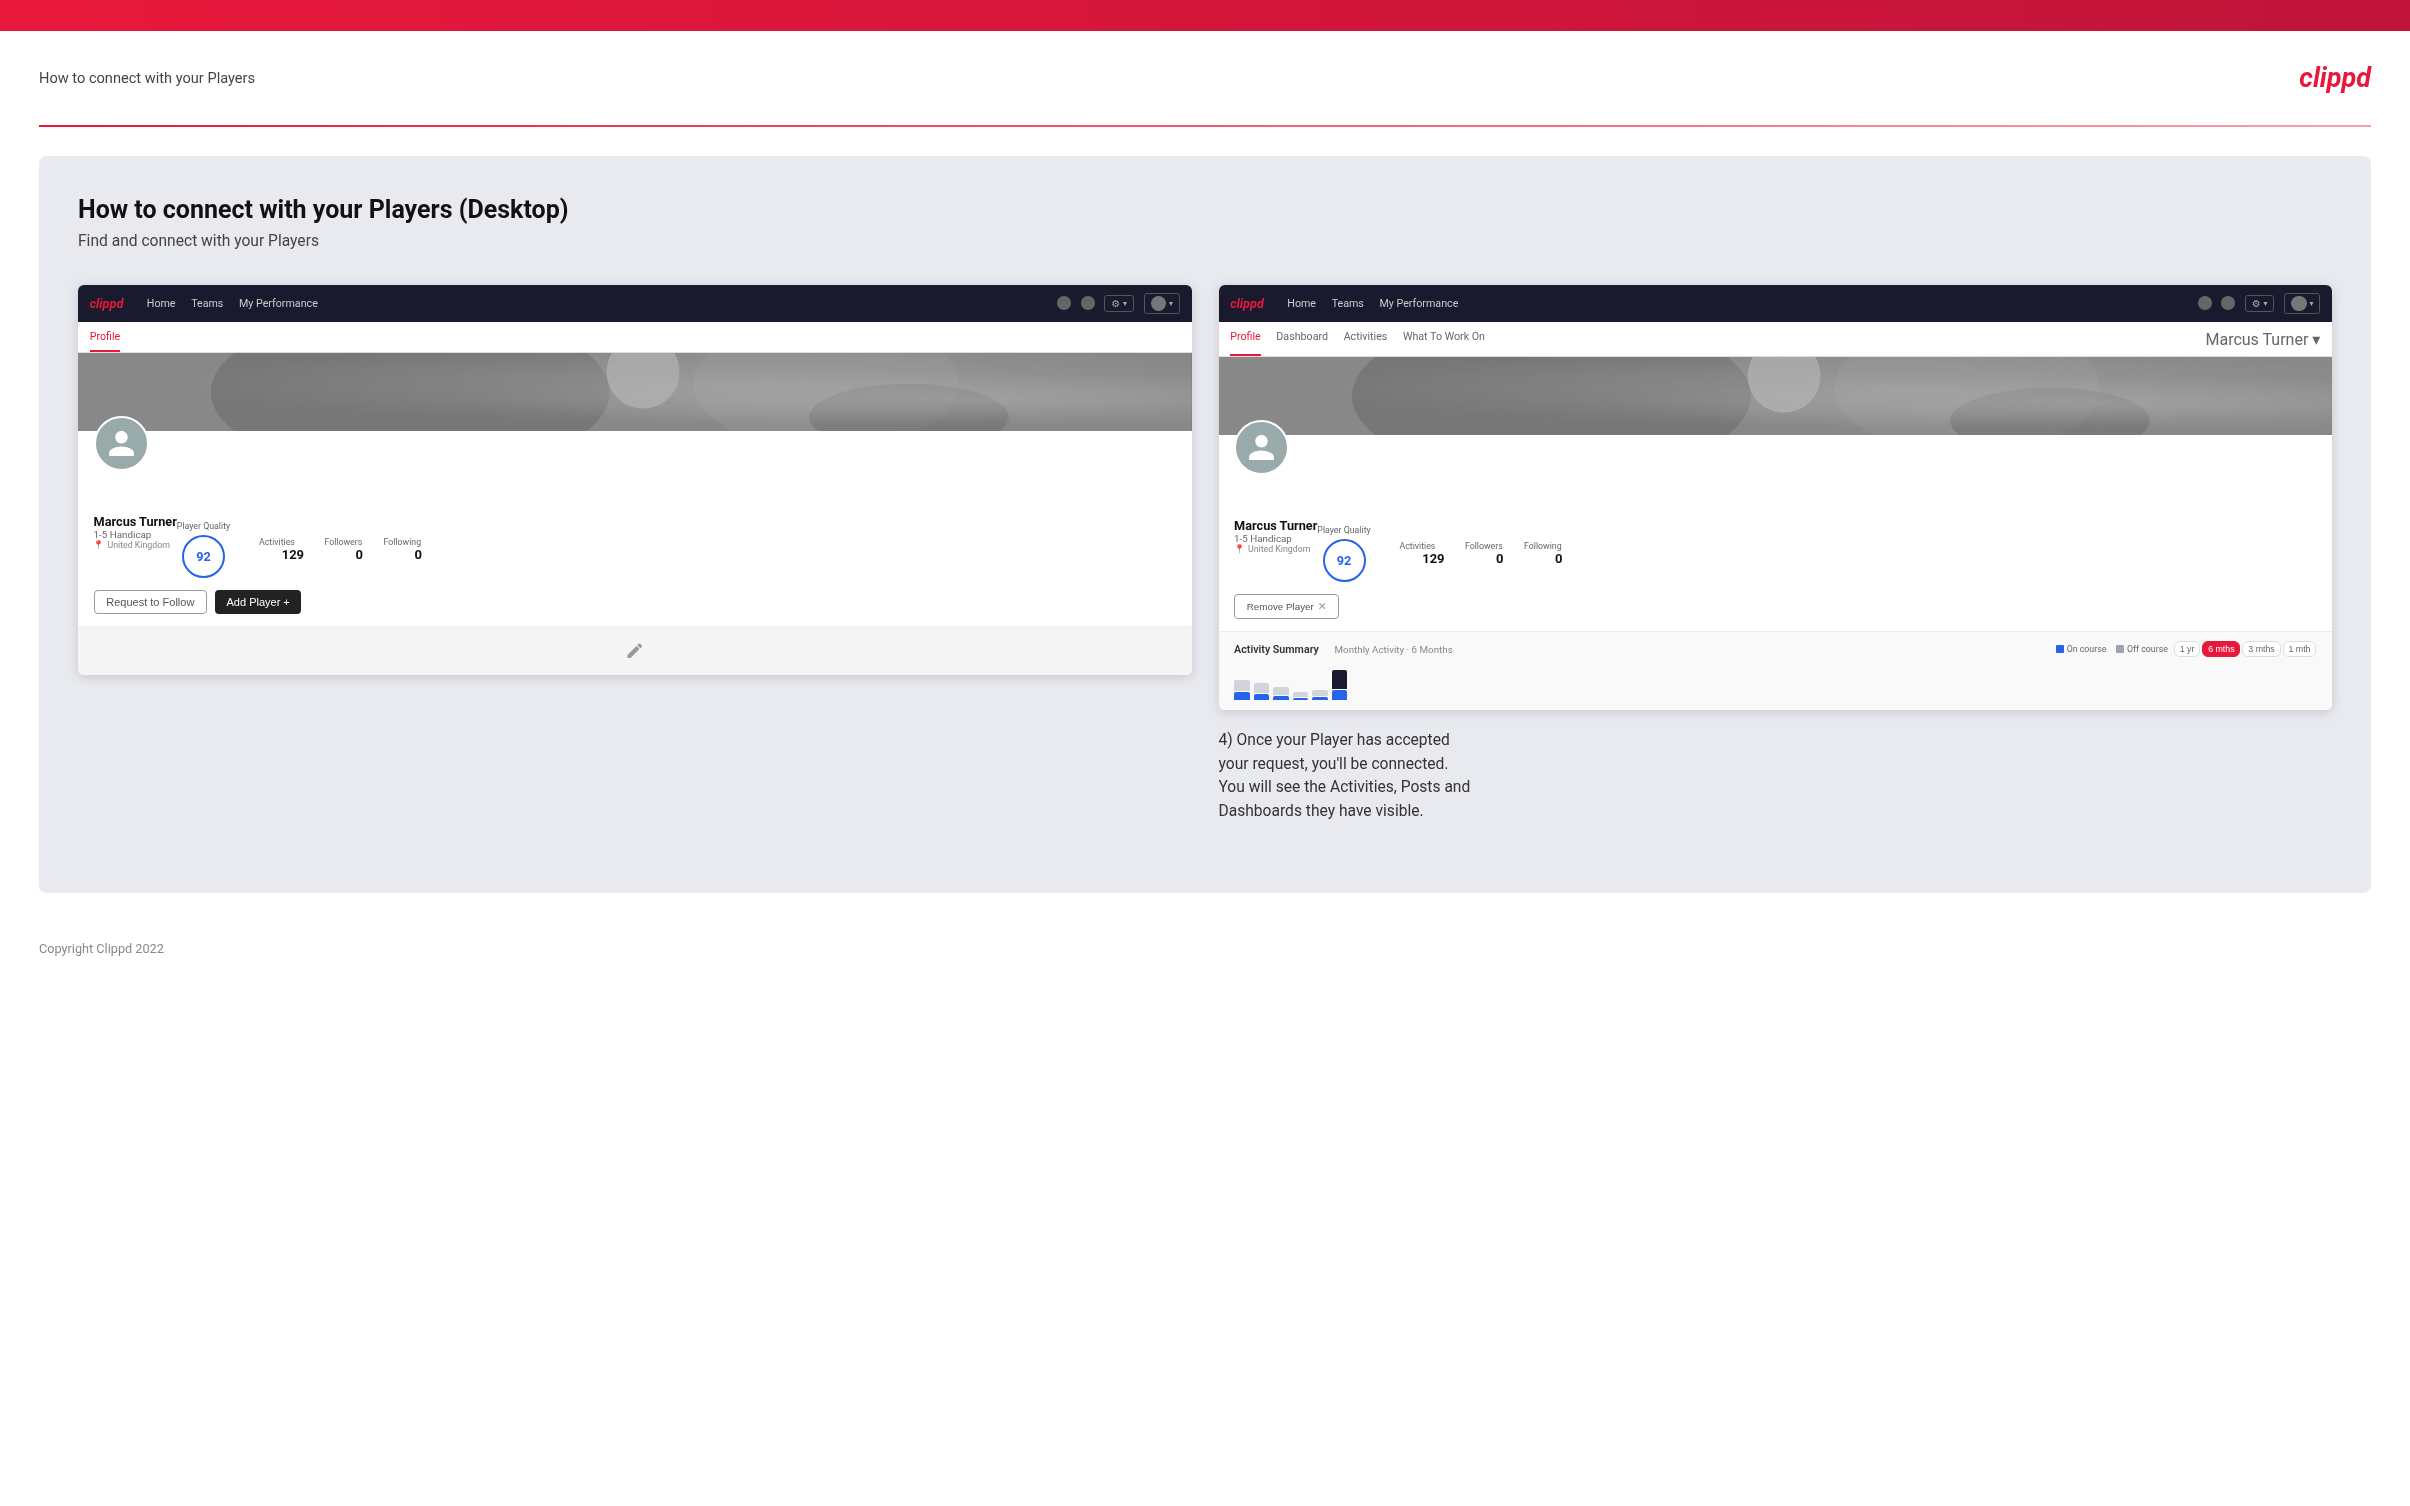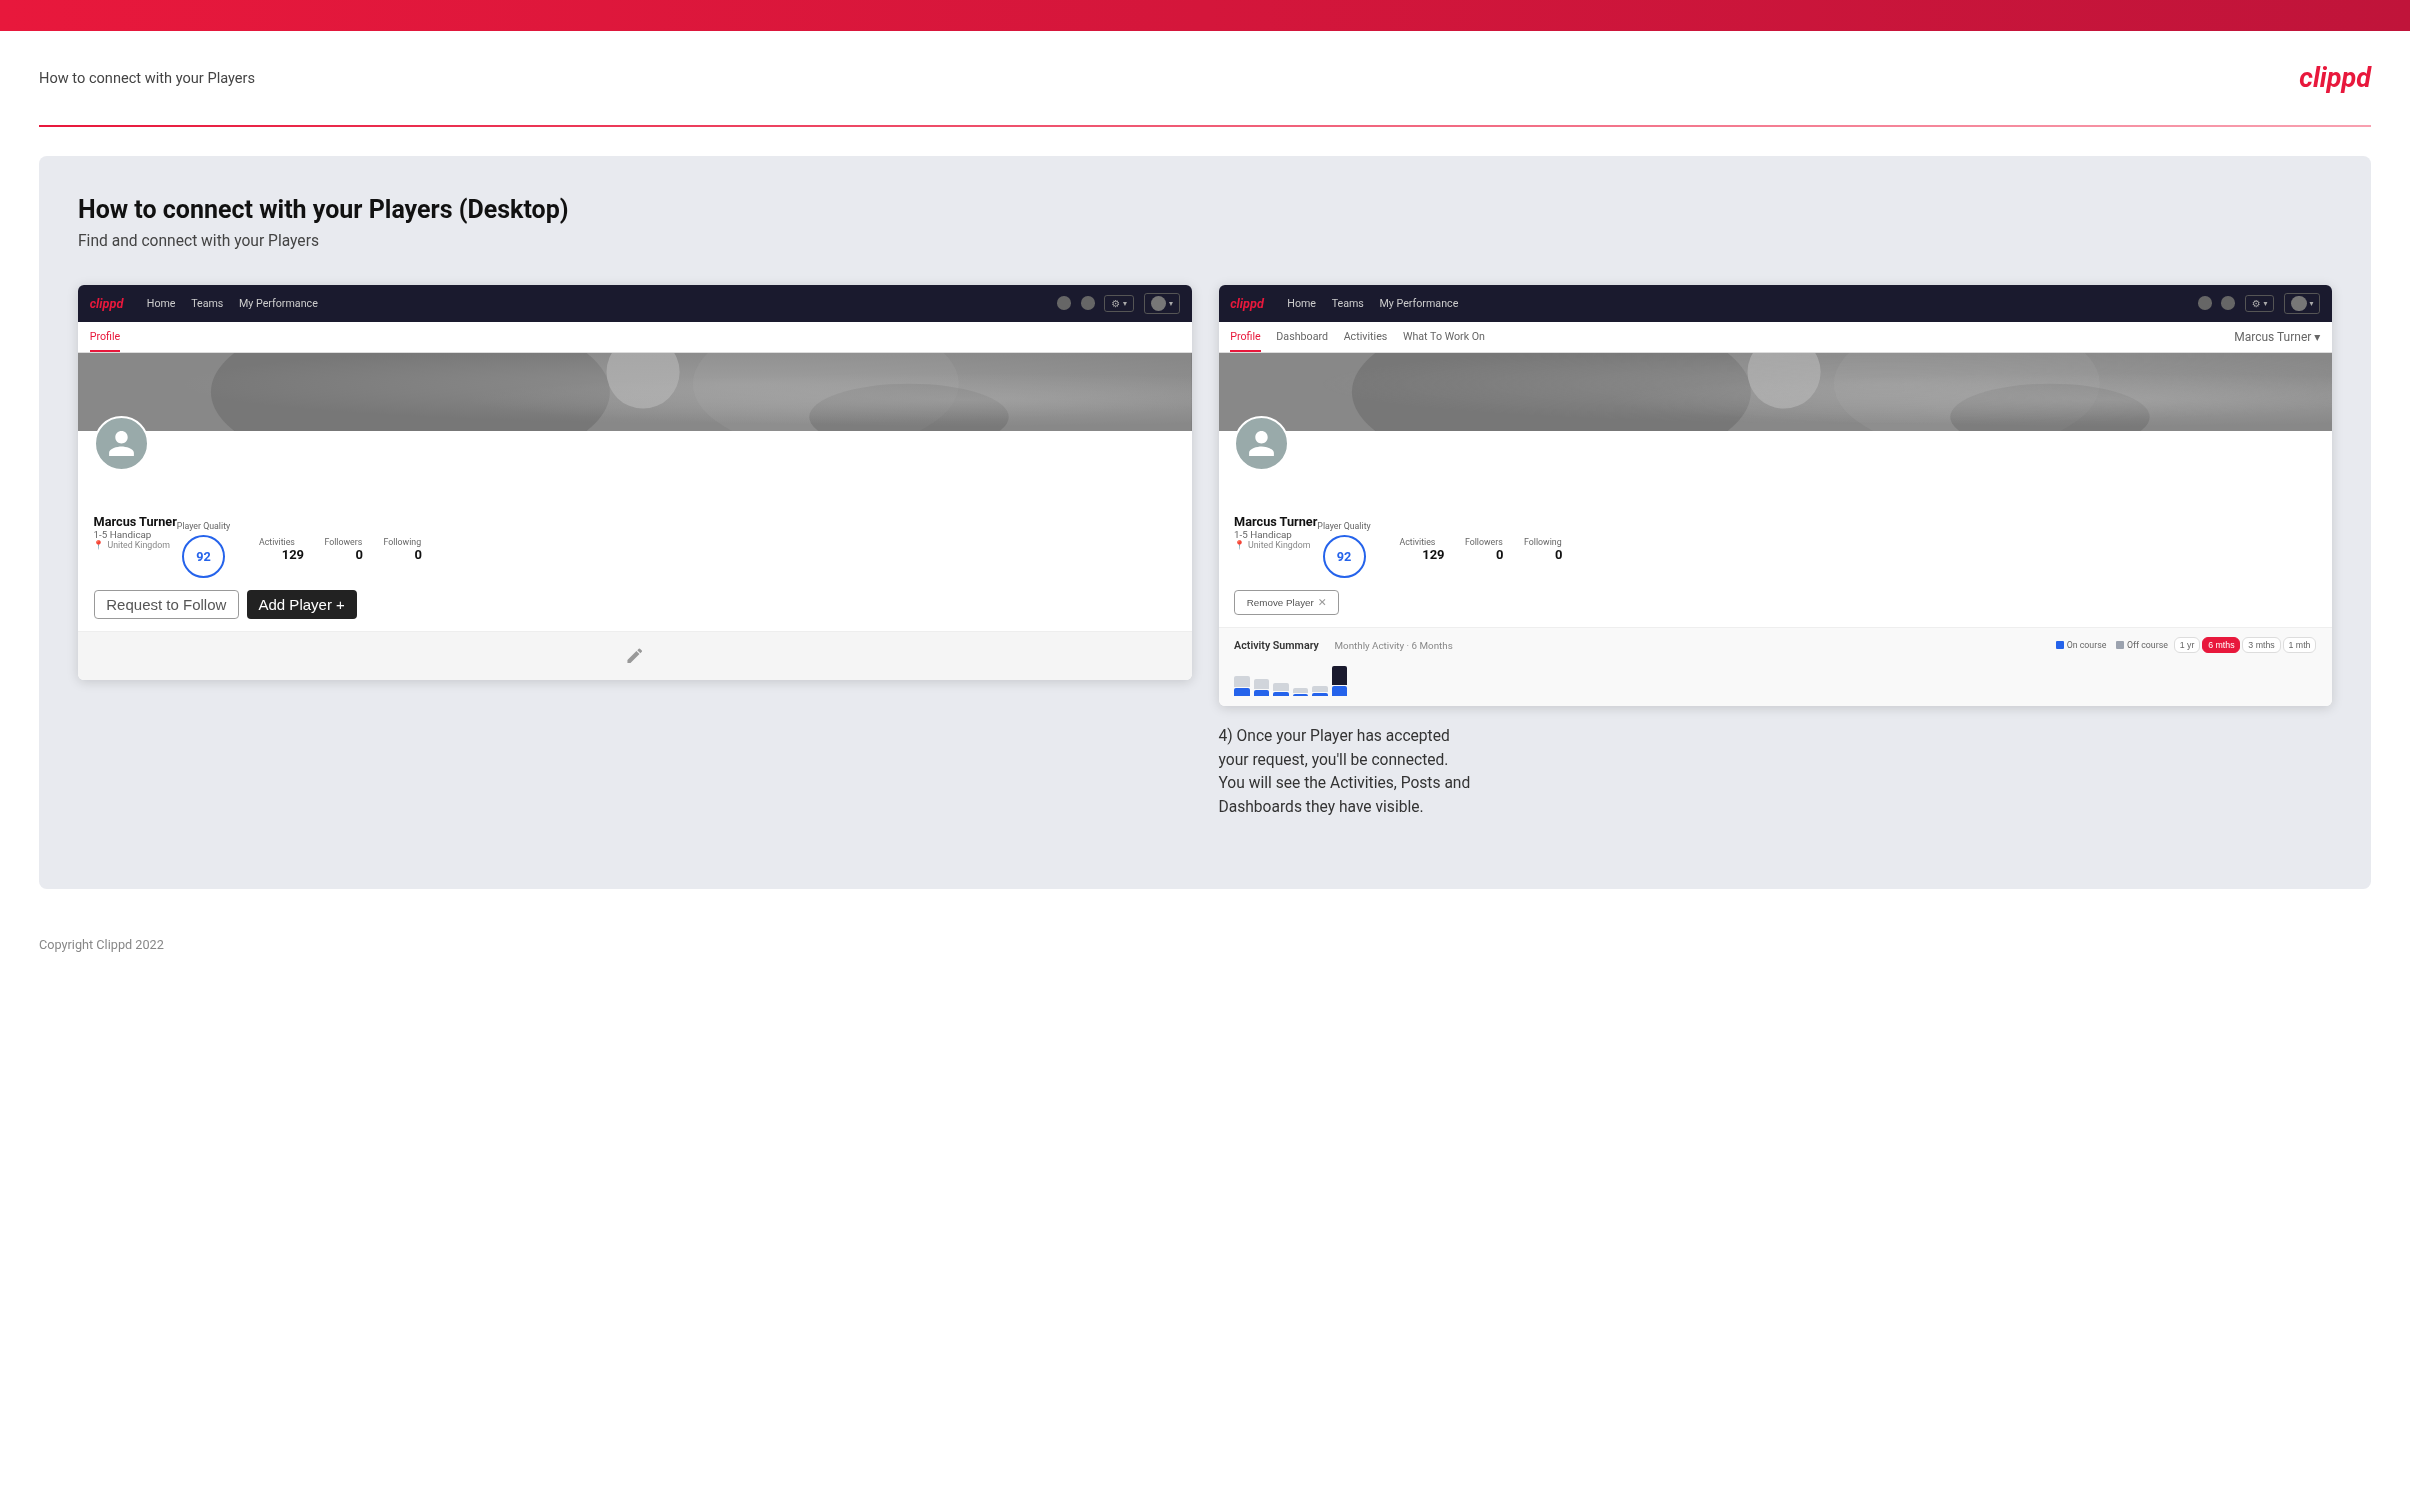--- a/index.html
+++ b/index.html
@@ -131,21 +131,21 @@
       color: #666;
       padding: 7.8px 0;
       cursor: pointer;
     }
     .mock-tab.active {
       color: #e8183c;
       border-bottom: 2px solid #e8183c;
     }
     .mock-tab-right {
       margin-left: auto;
-      font-size: 12px;
+      font-size: 16px;
       color: #666;
       padding: 7.8px 0;
     }
 
     
     .mock-hero {
       background: linear-gradient(135deg, #888 0%, #555 50%, #777 100%);
       height: 78px;
       position: relative;
       overflow: hidden;
@@ -252,21 +252,21 @@
       margin-left: 32px;
     }
 
     
     .mock-buttons {
       display: flex;
       gap: 7.8px;
       margin-top: 11.7px;
     }
     .mock-btn {
-      font-size: 15px;
+      font-size: 11px;
       padding: 4.9px 11.7px;
       border-radius: 3.9px;
       cursor: pointer;
     }
     .mock-btn-outline {
       border: 1px solid #999;
       color: #555;
       background: #fff;
     }
     .mock-btn-dark {

